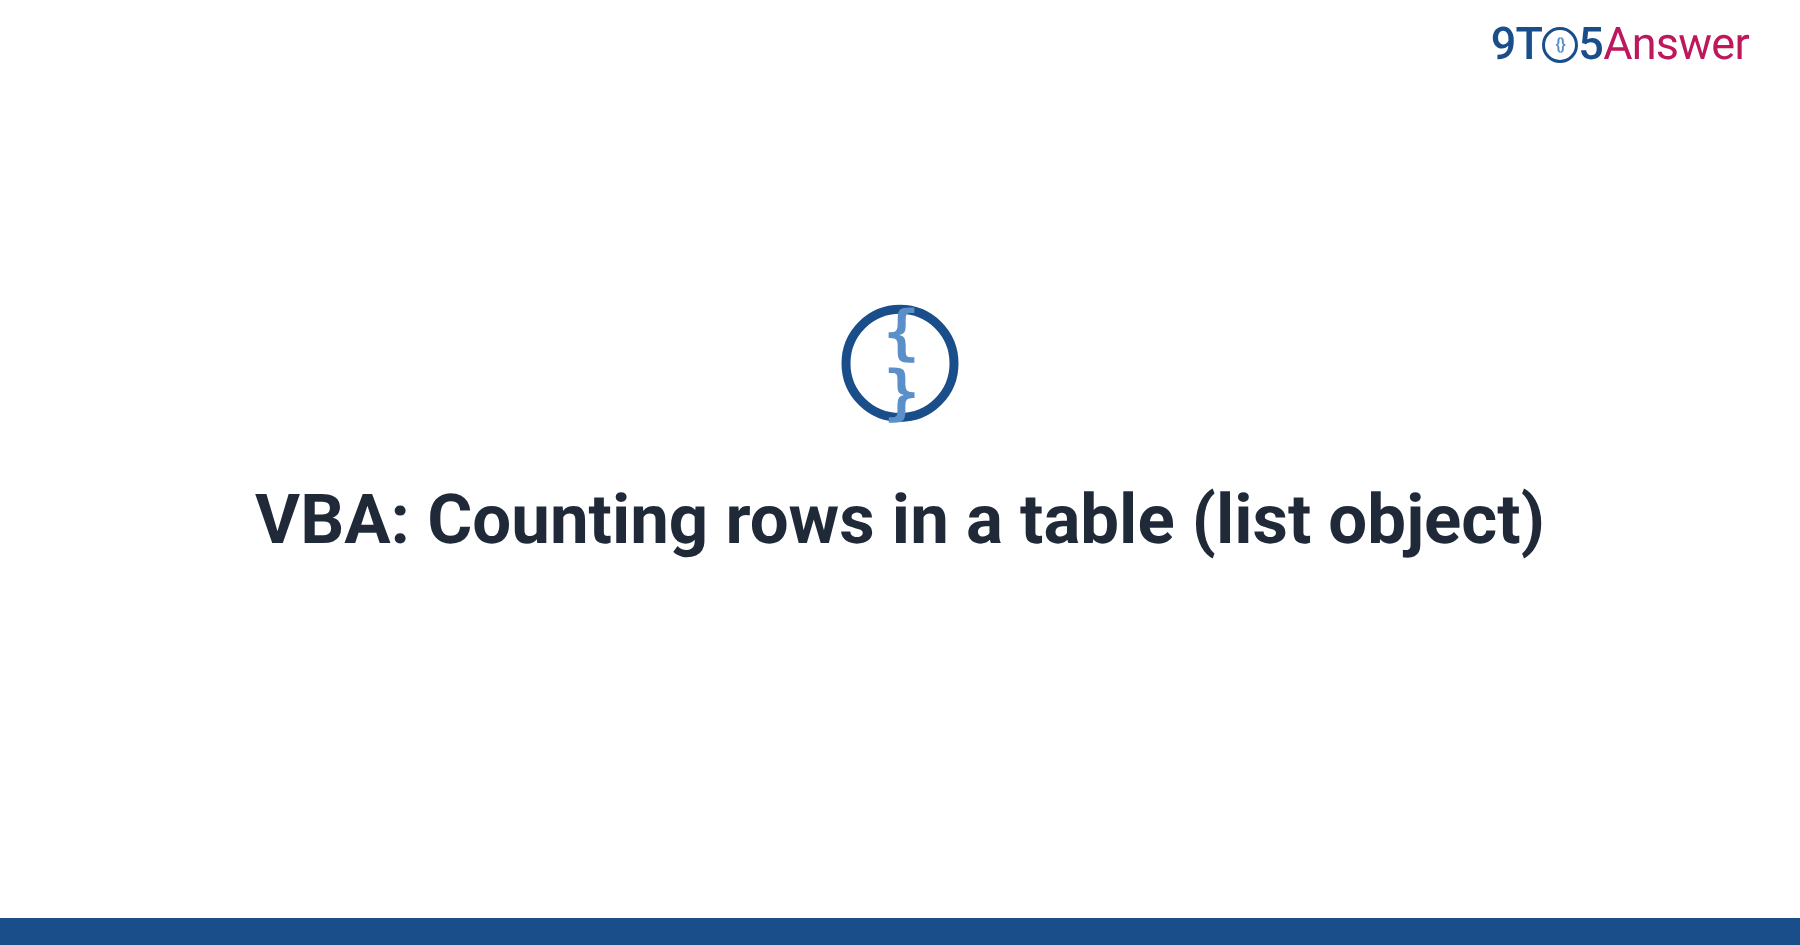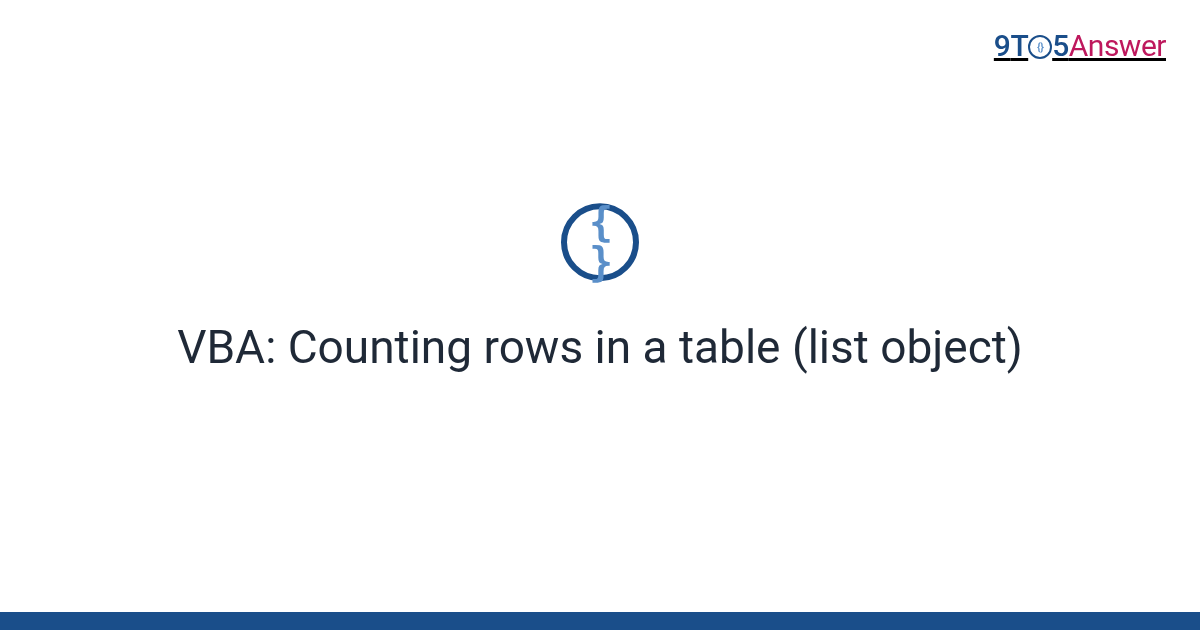--- a/index.html
+++ b/index.html
@@ -10,26 +10,25 @@
     body {
       width: 1200px;
       height: 630px;
       font-family: -apple-system, BlinkMacSystemFont, "Segoe UI", Roboto, "Helvetica Neue", Arial, sans-serif;
       background: #ffffff;
       position: relative;
       overflow: hidden;
     }
     .logo {
       position: absolute;
-      top: 28px;
+      top: 12px;
       right: 34px;
       font-size: 30px;
       font-weight: 400;
       letter-spacing: -0.5px;
-      text-decoration: underline;
     }
     .logo .nine {
       color: #1a4e8a;
       font-weight: 500;
     }
     .logo .t {
       color: #1a4e8a;
       font-weight: 500;
     }
     .logo .o-wrap {
@@ -86,21 +85,21 @@
     .icon-badge .braces {
       font-size: 40px;
       font-weight: 700;
       color: #5a8fc9;
       line-height: 1;
       font-family: Consolas, Monaco, monospace;
       letter-spacing: -2px;
     }
     .title {
       font-size: 46px;
-      font-weight: 400;
+      font-weight: 700;
       color: #1f2937;
       line-height: 1.25;
       padding: 0 80px;
     }
     .bottom-bar {
       position: absolute;
       bottom: 0;
       left: 0;
       right: 0;
       height: 18px;

